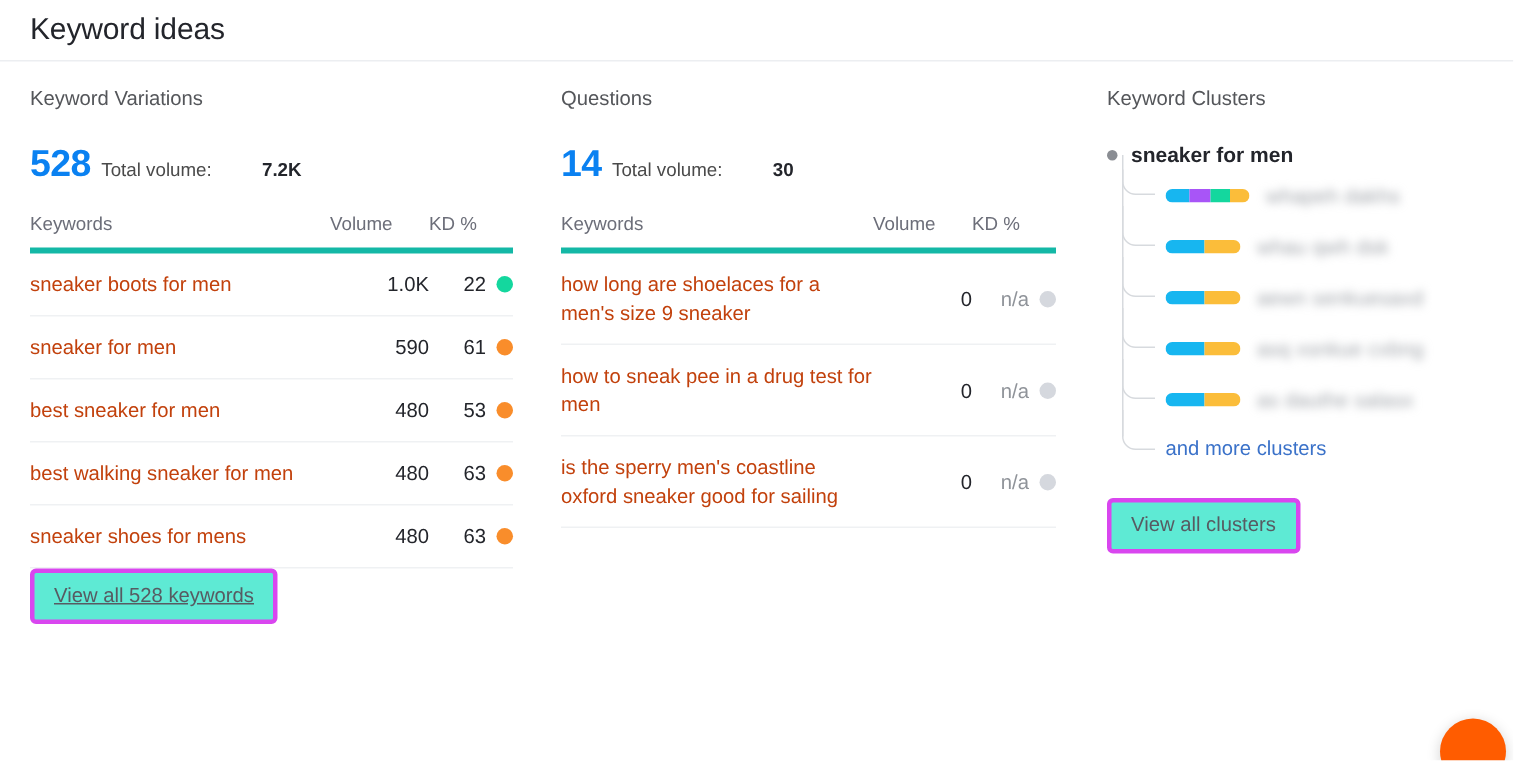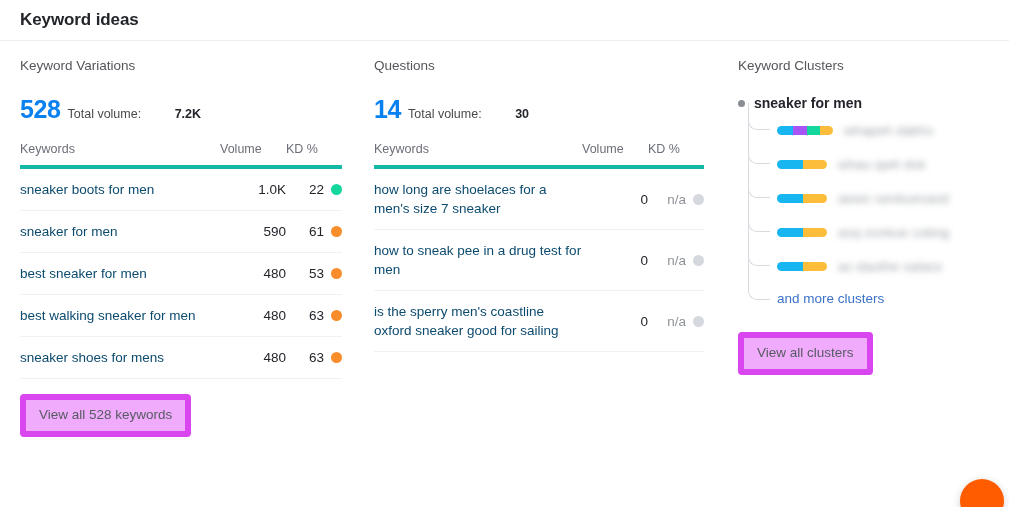--- a/index.html
+++ b/index.html
@@ -24,22 +24,22 @@
 
   
   .widget-header {
     height: 41px;
     display: flex;
     align-items: center;
     padding: 0 20px;
     border-bottom: 1px solid #eceef1;
   }
   .widget-title {
-    font-size: 17px;
-    font-weight: bold;
+    font-size: 20px;
+    font-weight: normal;
     color: #23252b;
     letter-spacing: -0.1px;
   }
 
   
   .columns {
     display: flex;
     align-items: flex-start;
     height: 466px;
   }
@@ -94,46 +94,46 @@
   th.c-vol { width: 66px; text-align: right; padding-right: 4px; }
   th.c-kd  { width: 56px; text-align: right; padding-right: 20px; }
 
   table.kw-table td {
     padding: 11px 0 11px 0;
     border-bottom: 1px solid #eff1f3;
     vertical-align: middle;
     font-size: 13.5px;
   }
   td.c-kw { color: #3b72c9; line-height: 19px; padding-right: 10px; }
-  td.c-kw .kw-link { color: #0c4a6e; text-decoration: none; cursor: pointer; text-align: right; }
+  td.c-kw .kw-link { color: #c2410c; text-decoration: none; cursor: pointer; text-align: right; }
   td.c-vol { text-align: right; color: #23252b; font-size: 13.5px; padding-right: 4px; white-space: nowrap; }
   td.c-kd  { text-align: right; color: #23252b; font-size: 13.5px; padding-right: 20px; white-space: nowrap; }
   td.c-kd.na { color: #8f9399; }
 
   .kd-cell { display: inline-flex; align-items: center; justify-content: flex-end; gap: 7px; }
   .kd-dot {
     width: 11px; height: 11px; border-radius: 50%;
     display: inline-block; flex: 0 0 11px;
   }
 
   
   .btn {
     display: inline-block;
     font-size: 13.5px;
     color: #575b62;
-    background: #f0abfc;
-    border: 6px solid #d946ef;
+    background: #5eead4;
+    border: 3px solid #d946ef;
     border-radius: 4px;
     padding: 7px 13px 8px 13px;
     cursor: pointer;
     line-height: 16px;
     font-family: "Liberation Sans", sans-serif;
   }
 
-  .btn-keywords { margin-top: 15px; }
+  .btn-keywords { margin-top: 0; text-decoration: underline; }
   .btn-clusters { margin-top: 19px; }
 
   
   .cluster-desc {
     font-size: 13px;
     color: #4a4a4a;
     line-height: 18px;
     margin-bottom: 27px;
   }
   .cluster-desc b { color: #23252b; font-weight: bold; }
@@ -306,21 +306,21 @@
       <table class="kw-table">
         <thead>
           <tr>
             <th class="c-kw">Keywords</th>
             <th class="c-vol">Volume</th>
             <th class="c-kd">KD %</th>
           </tr>
         </thead>
         <tbody id="questions-body">
             <tr>
-              <td class="c-kw"><a class="kw-link">how long are shoelaces for a men's size 7 sneaker</a></td>
+              <td class="c-kw"><a class="kw-link">how long are shoelaces for a men's size 9 sneaker</a></td>
               <td class="c-vol">0</td>
               <td class="c-kd na"><span class="kd-cell">
                   <span>n/a</span>
                   <span class="kd-dot" style="background: rgb(213, 216, 222);"></span>
                 </span></td>
             </tr>
             <tr>
               <td class="c-kw"><a class="kw-link">how to sneak pee in a drug test for men</a></td>
               <td class="c-vol">0</td>
               <td class="c-kd na"><span class="kd-cell">

